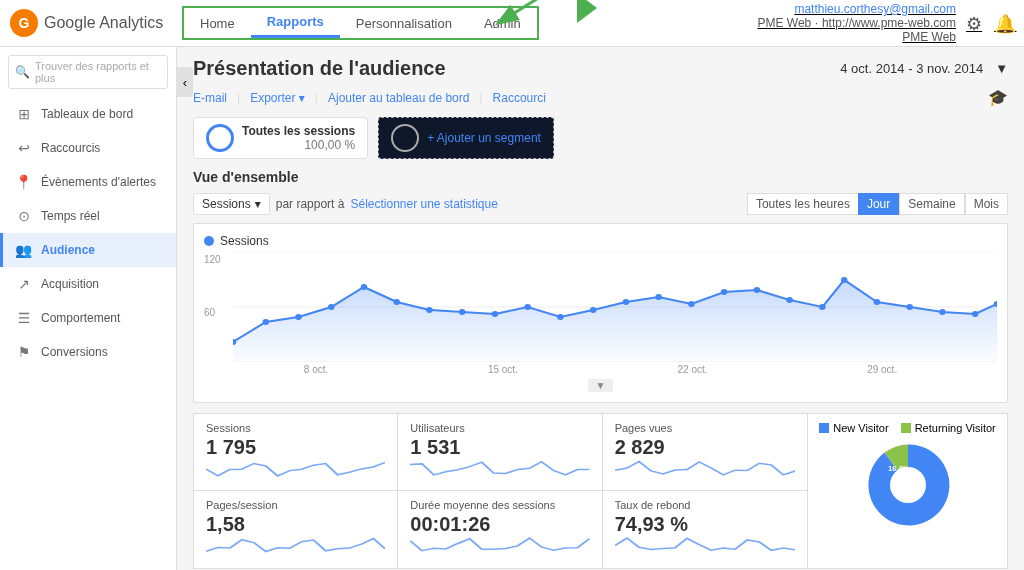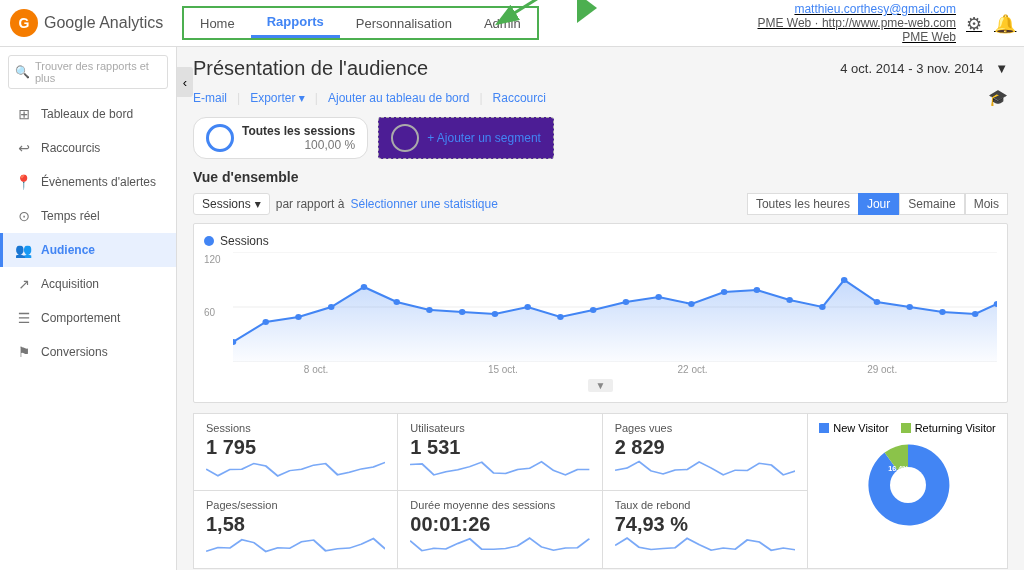--- a/index.html
+++ b/index.html
@@ -118,21 +118,21 @@
       padding: 0;
     }
     #main-inner { padding: 10px 16px; }
 
     #page-header {
       display: flex;
       justify-content: space-between;
       align-items: center;
       margin-bottom: 8px;
     }
-    #page-title { font-size: 20px; font-weight: normal; color: #333; }
+    #page-title { font-size: 20px; font-weight: bold; color: #333; }
     #date-range {
       font-size: 13px;
       color: #333;
       cursor: pointer;
       display: flex; align-items: center; gap: 12px;
     }
 
     #action-bar {
       display: flex;
       gap: 10px;
@@ -147,41 +147,41 @@
     #segment-bar {
       display: flex;
       gap: 10px;
       margin-bottom: 10px;
     }
     .segment-pill {
       display: flex;
       align-items: center;
       gap: 8px;
       border: 1px solid #ddd;
-      border-radius: 13px;
+      border-radius: 4px;
       padding: 6px 12px;
       background: #fff;
       font-size: 12px;
     }
     .segment-circle {
       width: 28px; height: 28px;
       border-radius: 50%;
       border: 3px solid #4285f4;
       background: transparent;
     }
     .segment-name { font-weight: bold; color: #333; }
     .segment-pct { color: #777; text-align: right; }
     .segment-add {
       display: flex;
       align-items: center;
       gap: 8px;
       border: 1px dashed #aaa;
       border-radius: 3px;
       padding: 6px 12px;
-      background: #4c1d95;
+      background: #0f172a;
       color: #4285f4;
       cursor: pointer;
       font-size: 12px;
     }
     .segment-add-circle {
       width: 28px; height: 28px;
       border-radius: 50%;
       border: 2px solid #aaa;
       background: transparent;
     }

